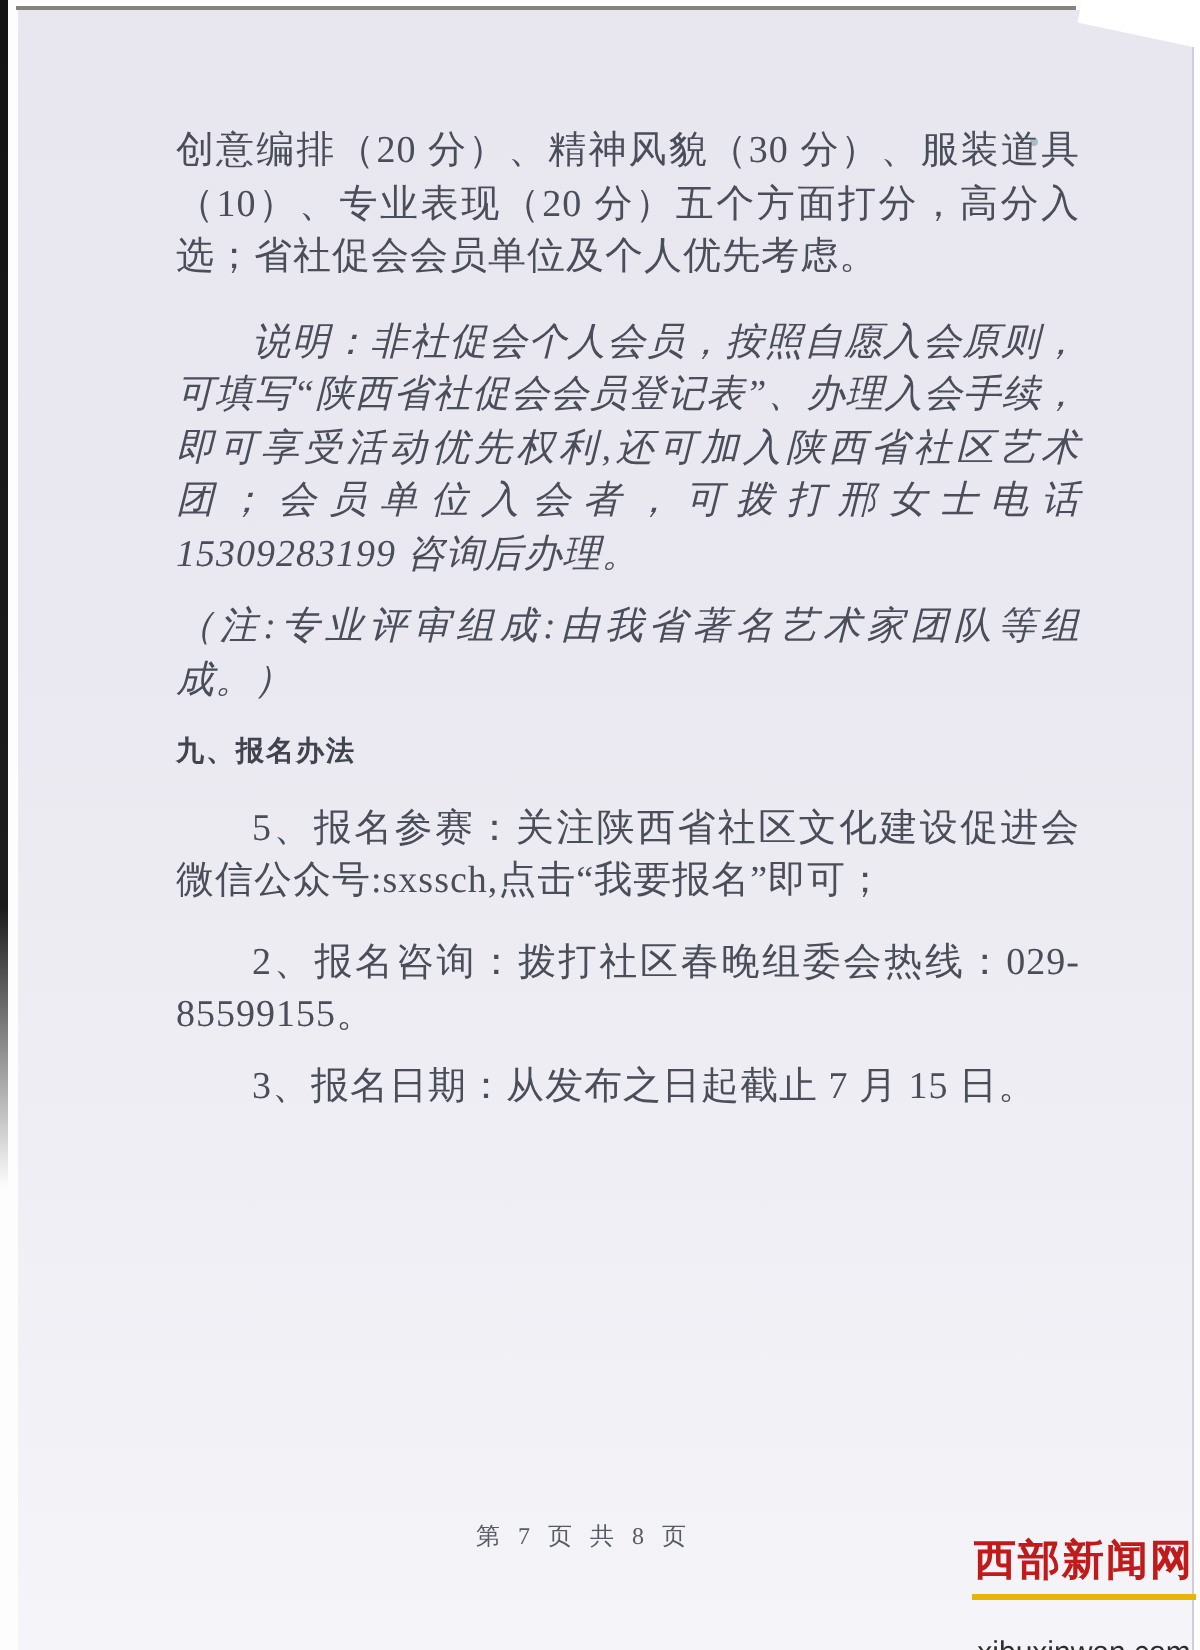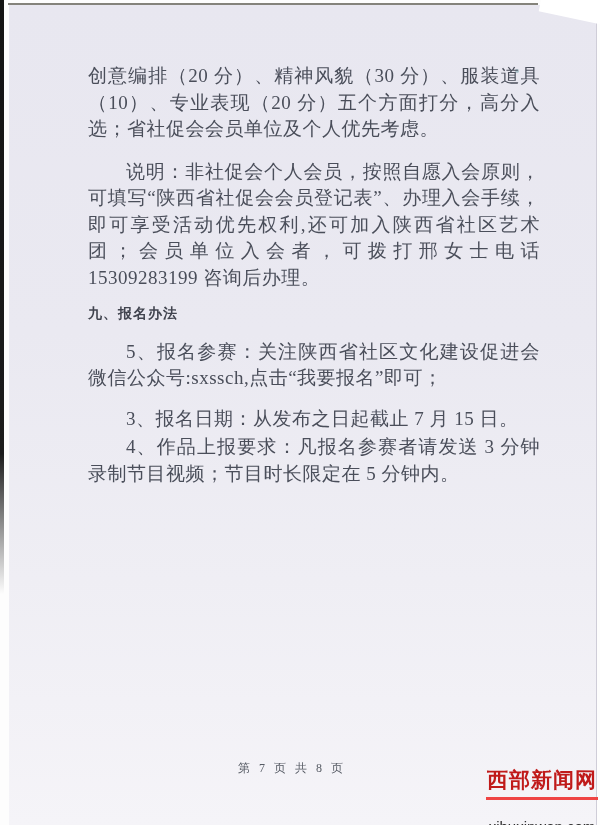--- a/index.html
+++ b/index.html
@@ -46,21 +46,21 @@
     letter-spacing:.5px;
     text-align:justify;
   }
   .content p,.content h3{margin:0;}
   .indent{text-indent:2em;}
   .heading{font-weight:700;color:#41444f;font-size:14px;letter-spacing:1px;}
   .m16{margin-bottom:16px!important;}
   .m14{margin-bottom:14px!important;}
   .m13{margin-bottom:13px!important;}
   .m11{margin-bottom:11px!important;}
-  .m10{margin-bottom:10px!important;}
+  .m10{margin-bottom:10px!important;font-style:italic;}
   .m9{margin-bottom:9px!important;}
   .m2{margin-bottom:2px!important;}
   
   .page-footer{
     position:absolute;left:0;right:16px;top:760px;
     text-align:center;
     font-size:12px;letter-spacing:3px;
     color:#565b64;
   }
   
@@ -68,21 +68,21 @@
     position:absolute;right:2px;top:766px;width:112px;
     text-align:center;
     font-family:"Liberation Sans","DejaVu Sans",sans-serif;
   }
   .watermark .site-name{
     display:inline-block;
     color:#c01a1a;
     font-size:21px;font-weight:700;
     letter-spacing:1px;
     padding:0 1px 3px 1px;
-    border-bottom:3px solid #ef4444;
+    border-bottom:3px solid #eab308;
   }
   .watermark .site-url{
     display:block;margin-top:18px;
     color:#2e2e2e;font-size:15px;font-weight:500;
     letter-spacing:0;
   }
 </style>
 </head>
 <body>
 
@@ -91,24 +91,25 @@
 
   <div class="edge-left-strip"></div>
   <div class="edge-top-line"></div>
   <div class="edge-right-line"></div>
   <div class="corner-notch"></div>
   <div class="speck"></div>
 
   <div class="content">
     <p class="m16">创意编排（20 分）、精神风貌（30 分）、服装道具（10）、专业表现（20 分）五个方面打分，高分入选；省社促会会员单位及个人优先考虑。</p>
     <p class="indent m10">说明：非社促会个人会员，按照自愿入会原则，可填写“陕西省社促会会员登记表”、办理入会手续，即可享受活动优先权利,还可加入陕西省社区艺术团；会员单位入会者，可拨打邢女士电话 15309283199 咨询后办理。</p>
+    <p class="m10">（注:专业评审组成:由我省著名艺术家团队等组成。）</p>
     <h3 class="heading m11">九、报名办法</h3>
     <p class="indent m14">5、报名参赛：关注陕西省社区文化建设促进会微信公众号:sxssch,点击“我要报名”即可；</p>
+    <p class="indent m9">2、报名咨询：拨打社区春晚组委会热线：029-85599155。</p>
     <p class="indent m2">3、报名日期：从发布之日起截止 7 月 15 日。</p>
-    <p class="indent m13">4、作品上报要求：凡报名参赛者请发送 3 分钟录制节目视频；节目时长限定在 5 分钟内。</p>
   </div>
 
   <div class="page-footer">第 7 页 共 8 页</div>
 
   <div class="watermark">
     <span class="site-name">西部新闻网</span>
     <span class="site-url">xibuxinwen.com</span>
   </div>
 </div>
 

